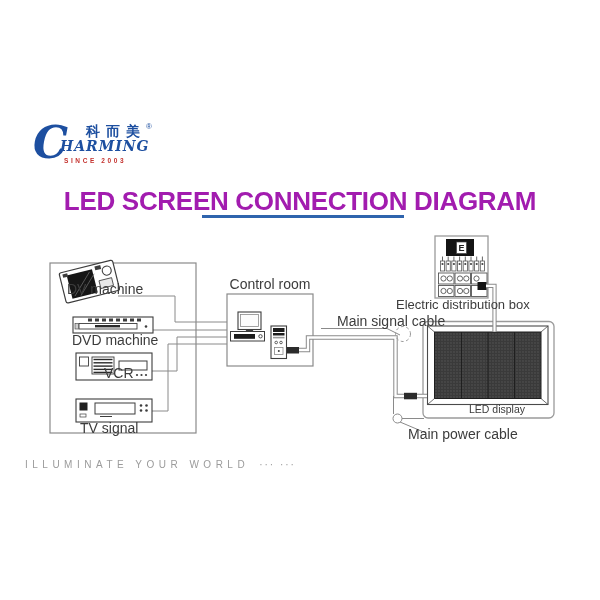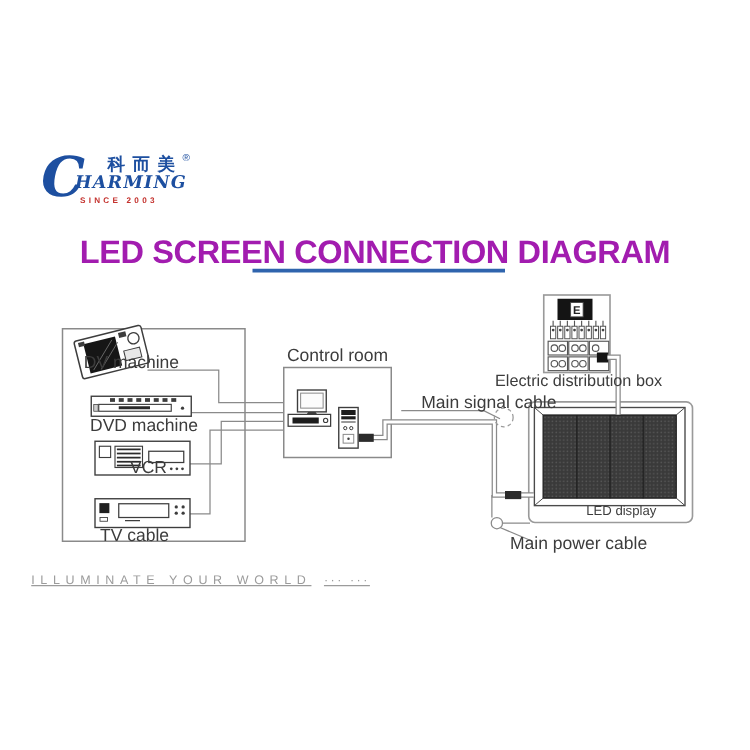--- a/index.html
+++ b/index.html
@@ -15,21 +15,21 @@
   .logo-cn{position:absolute;left:86px;top:124px;font-weight:bold;font-size:14px;line-height:15px;
           color:#1d4fa0;letter-spacing:6px;}
   .logo-reg{position:absolute;left:146px;top:122px;font-size:8px;color:#1d4fa0;}
   .logo-since{position:absolute;left:64px;top:157px;font-weight:bold;font-size:6.5px;
           color:#c4322e;letter-spacing:2.6px;}
   
   .title{position:absolute;left:0;right:0;top:186px;text-align:center;
          font-size:26px;font-weight:bold;color:#a21caf;letter-spacing:-0.3px;}
   .title-rule{position:absolute;left:202px;top:215px;width:202px;height:3px;background:#2f64ad;}
   
-  .tagline{position:absolute;left:25px;top:459px;font-size:10px;color:#9b9b9b;letter-spacing:4.5px;text-decoration:underline;}
+  .tagline{position:absolute;left:25px;top:459px;font-size:10px;color:#9b9b9b;letter-spacing:4.5px;}
   .tagline .dots{letter-spacing:2px;color:#9b9b9b;margin-left:10px;}
   svg{position:absolute;left:0;top:0;}
 </style>
 </head>
 <body>
 
 <div class="canvas">
 
   <div>
     <div class="logo-c">C</div>
@@ -228,21 +228,21 @@
       <line x1="402" y1="418.5" x2="424" y2="418.5"></line>
       <path d="M400,422 L426,433"></path>
       <path d="M321,328.5 H387 L400,335"></path>
       <circle cx="403" cy="334" r="7.5" stroke="#9a9a9a" stroke-dasharray="3,2.5"></circle>
     </g>
   </svg>
 
   <div class="lbl" style="left:67px;top:284px;">DV machine</div>
   <div class="lbl" style="left:72px;top:335px;">DVD machine</div>
   <div class="lbl" style="left:92px;top:368px;margin-left:12px;">VCR</div>
-  <div class="lbl" style="left:80px;top:423px;">TV cable</div>
+  <div class="lbl" style="left:80px;top:423px;">TV signal</div>
   <div class="lbl center" style="left:227px;top:279px;width:86px;">Control room</div>
   <div class="lbl center" style="left:396px;top:299px;width:96px;font-size:13px;">Electric distribution box</div>
   <div class="lbl center" style="left:423px;top:404px;width:148px;font-size:10.5px;">LED display</div>
   <div class="lbl" style="left:337px;top:316px;">Main signal cable</div>
   <div class="lbl" style="left:408px;top:429px;">Main power cable</div>
 
   <div class="tagline"><span>ILLUMINATE YOUR WORLD</span><span class="dots">··· ···</span></div>
 
 </div>
 

